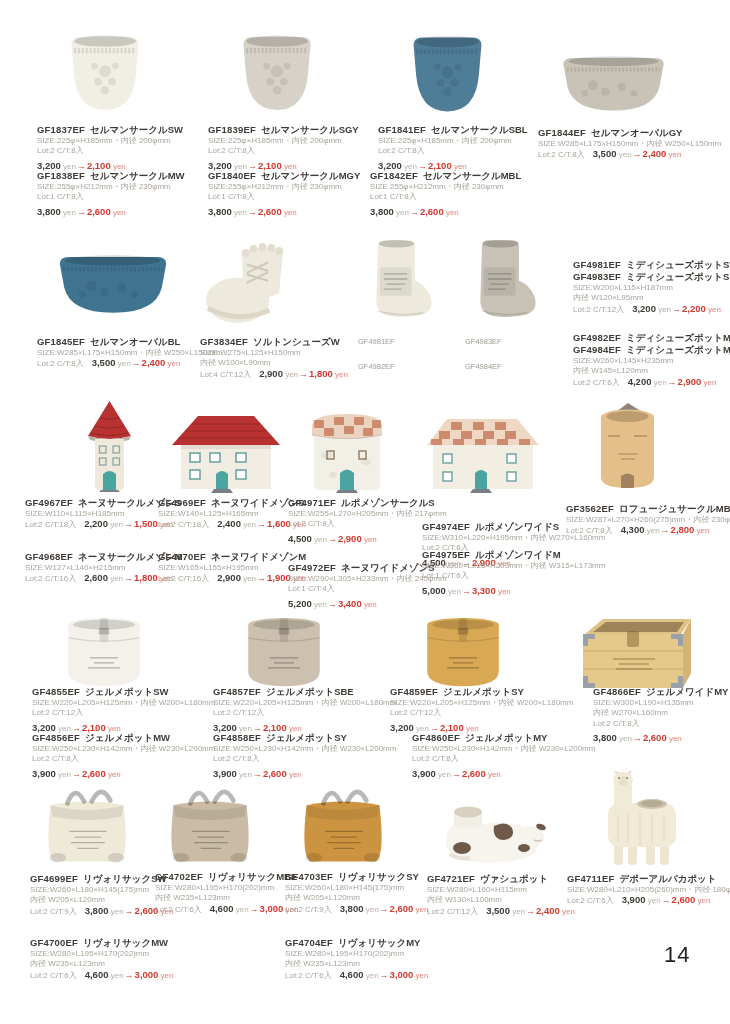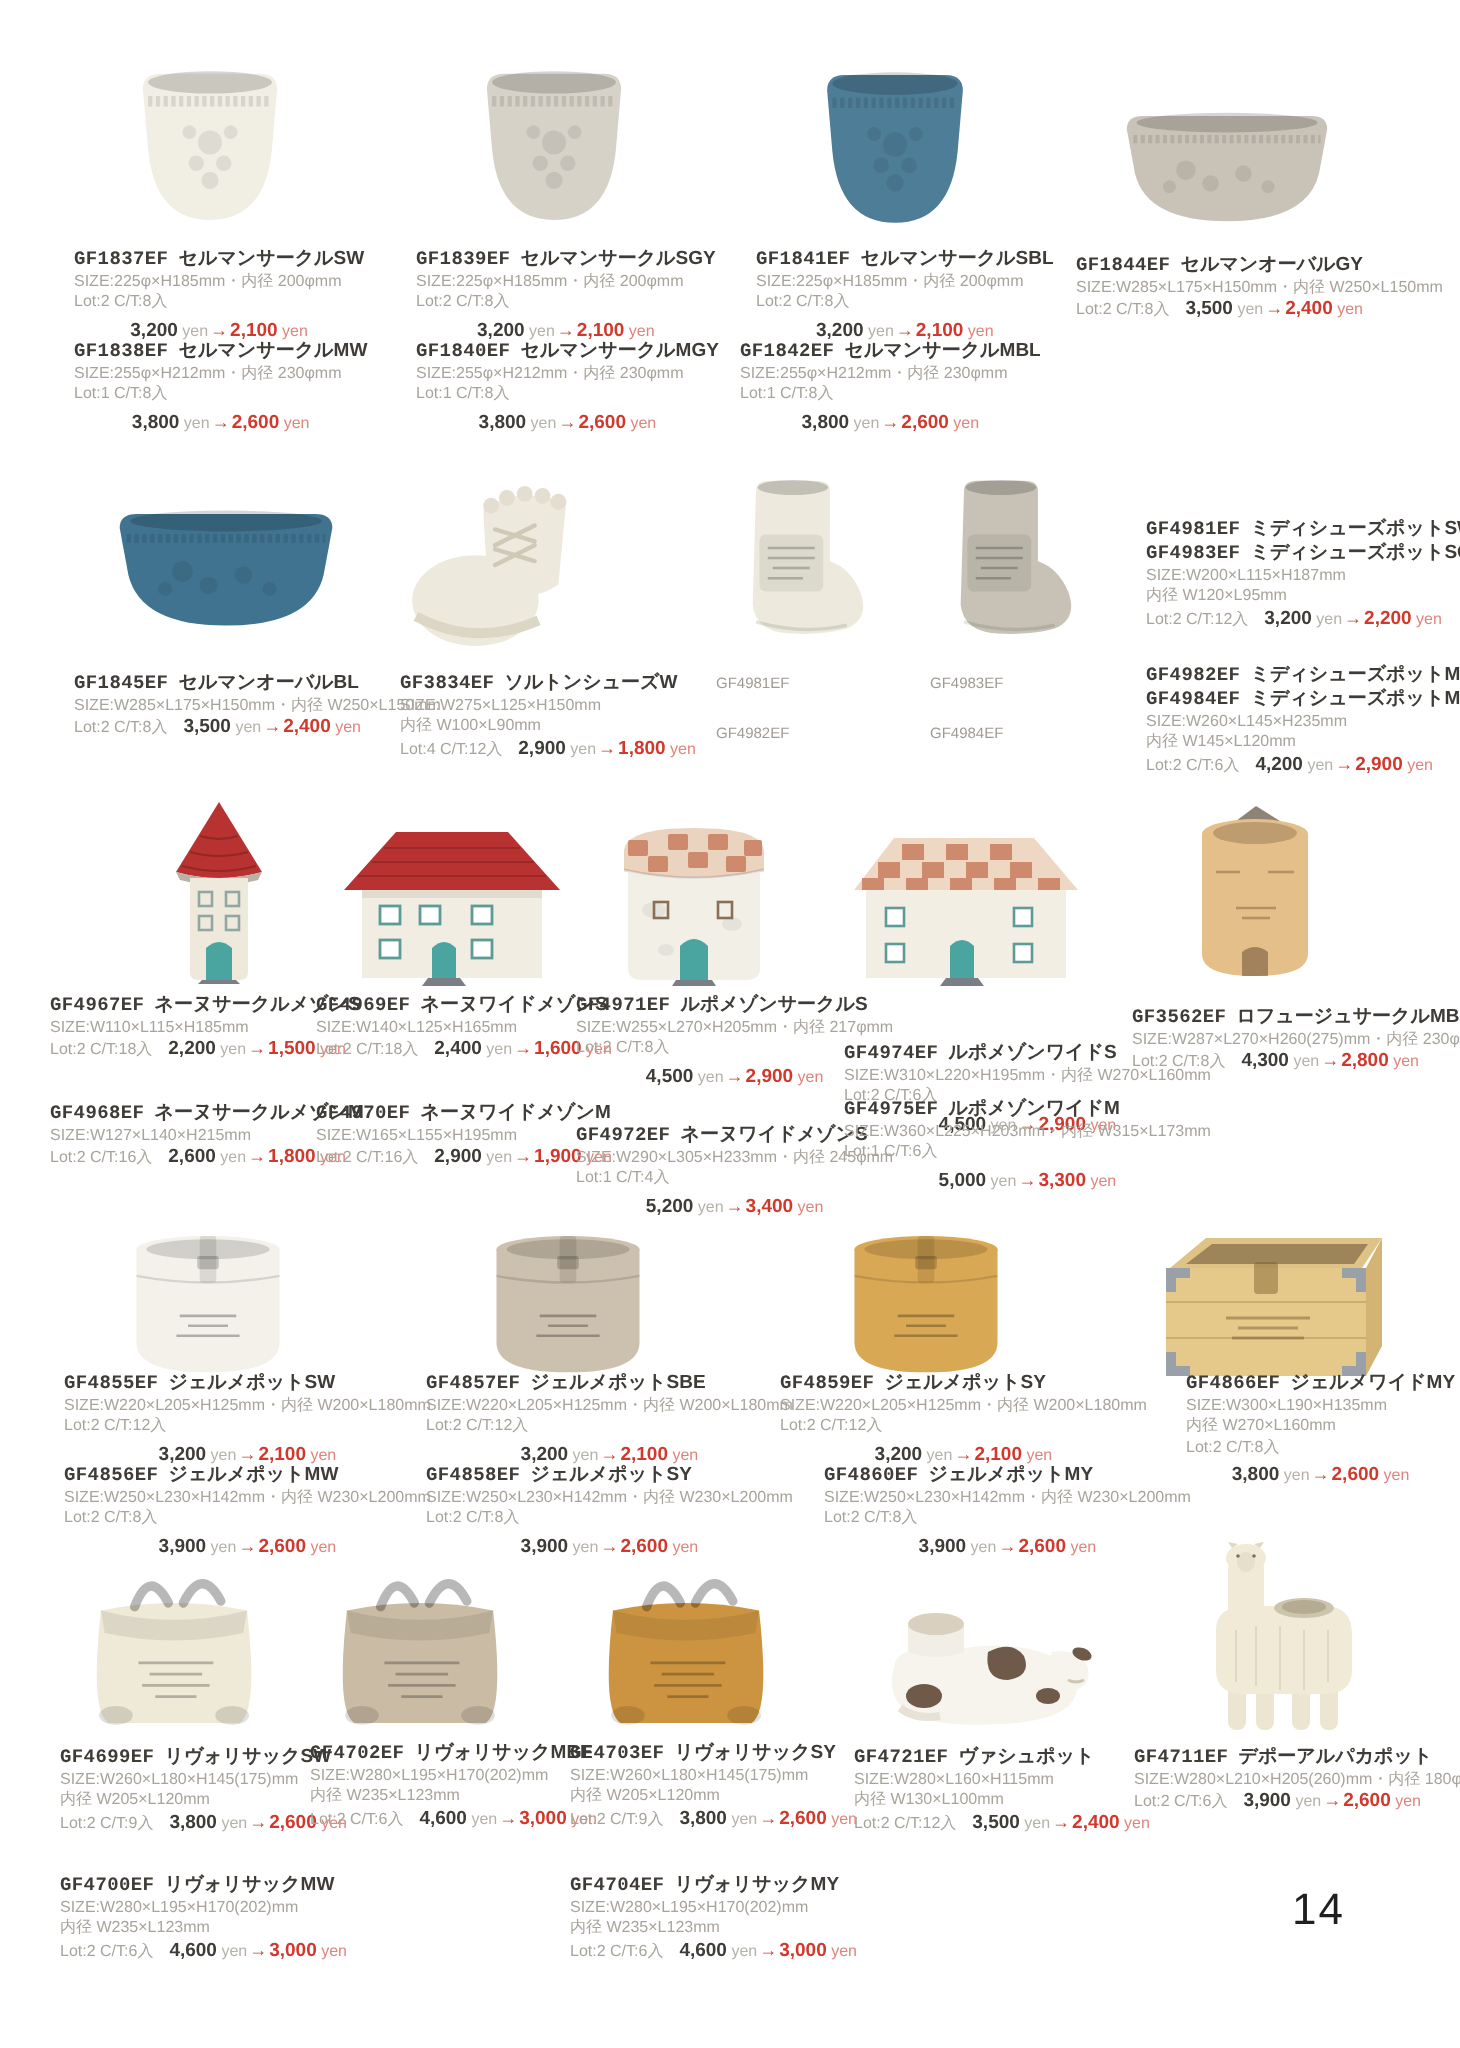--- a/index.html
+++ b/index.html
@@ -1,31 +1,31 @@
 <!DOCTYPE html>
 <html style="--pot-cream: #f1eee4; --pot-gray: #d7d2c8; --pot-blue: #4e7d98; --pot-ovalgray: #c9c3b7; --pot-blue2: #3f7390; --boot-white: #edeadd; --boot-gray: #c7c2b5; --box-white: #f3f1ea; --box-taupe: #ccc0ae; --box-mustard: #d9a854; --wood: #e5c98b; --bag-white: #efe9d8; --bag-taupe: #c9bba4; --bag-ochre: #cc9440; --roof-red: #b73230; --teal-door: #4aa5a0; --copper: #cd8a6d; --tan: #e5bf8a; --price-sale-red: #d2392c; --text-dark: #3f3b37; --text-meta: #a9a49b;"><head>
 <meta charset="utf-8">
 <style>
   html,body{margin:0;padding:0;background:#fff;}
   #page{position:relative;width:730px;height:1024px;background:#ffffff;overflow:hidden;
         font-family:"Liberation Sans","DejaVu Sans",sans-serif;}
   .pimg{position:absolute;}
   .pb{position:absolute;white-space:nowrap;}
   .tl{font-size:9.5px;font-weight:bold;color:#3f3b37;line-height:12px;}
-  .pcode{margin-right:5px;letter-spacing:.2px;font-family:Liberation Mono, monospace;}
+  .pcode{margin-right:5px;letter-spacing:.2px;}
   .meta{font-size:8px;color:#a9a49b;line-height:10.3px;}
   .po{font-size:9.5px;font-weight:bold;color:#3f3b37;margin-top:14px;}
   .pyen{font-size:8px;color:#b6b1a8;}
   .parr{font-size:9px;color:#c04b38;margin:0 1px;}
   .ps{font-size:9.5px;font-weight:bold;color:#d2392c;}
   .psyen{font-size:8px;color:#e0847b;}
-  .pl{line-height:12px;margin-top:1px;text-align:center;}
+  .pl{line-height:12px;margin-top:1px;}
   .lotgap{display:inline-block;width:8px;}
   .imglbl{position:absolute;font-size:7.5px;color:#a09b92;}
-  #pageno{position:absolute;left:646px;top:942px;font-size:22px;color:#1f1f1f;letter-spacing:1px;}
+  #pageno{position:absolute;left:664px;top:942px;font-size:22px;color:#1f1f1f;letter-spacing:1px;}
 
   
   .i-r1p1{left:62px;top:28px;width:86px;height:90px}   .i-r1p2{left:234px;top:28px;width:86px;height:90px}
   .i-r1p3{left:404px;top:30px;width:87px;height:88px}  .i-r1p4{left:556px;top:50px;width:115px;height:67px}
   .i-r2p1{left:52px;top:243px;width:122px;height:82px} .i-r2p2{left:198px;top:241px;width:107px;height:85px}
   .i-r2p3{left:359px;top:237px;width:80px;height:84px} .i-r2p4{left:463px;top:237px;width:80px;height:84px}
   .i-r3p1{left:83px;top:399px;width:53px;height:93px}  .i-r3p2{left:170px;top:412px;width:112px;height:81px}
   .i-r3p3{left:303px;top:407px;width:88px;height:86px} .i-r3p4{left:423px;top:414px;width:120px;height:79px}
   .i-r3p5{left:594px;top:402px;width:67px;height:91px}
   .i-r4p1{left:53px;top:613px;width:102px;height:79px} .i-r4p2{left:233px;top:613px;width:102px;height:79px}

